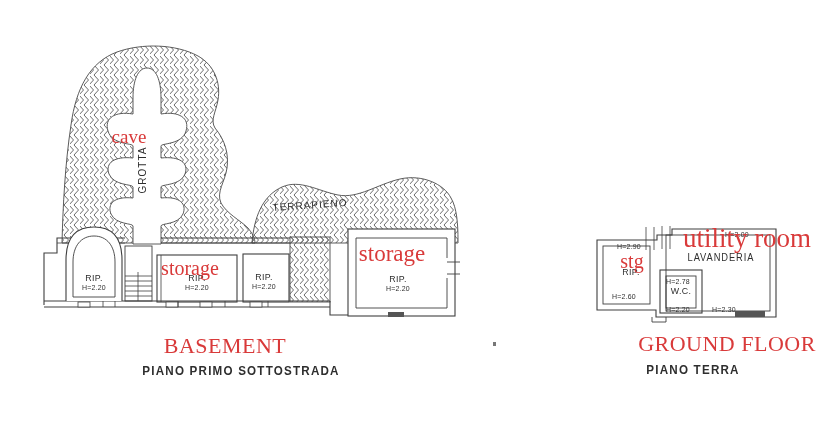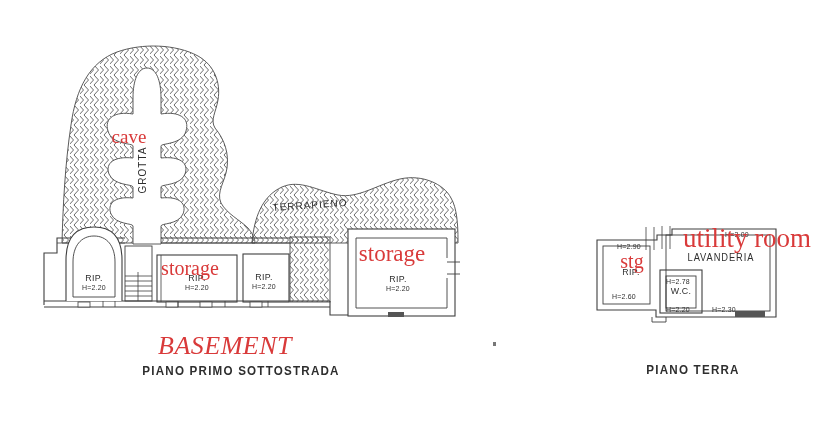--- a/index.html
+++ b/index.html
@@ -14,21 +14,21 @@
   .lbl.small-cap{font-size:10px;letter-spacing:1px;}
   .vert{transform:translate(-50%,-50%) rotate(-90deg);}
   .tilt{transform:translate(-50%,-50%) rotate(-4deg);}
   .red{position:absolute;white-space:nowrap;transform:translate(-50%,-50%);
        font-family:"Liberation Serif",serif;color:#d93a3a;z-index:5;}
   .red.sz19{font-size:19px;}
   .red.sz20{font-size:20px;}
   .red.sz21{font-size:27px;}
   .red.sz22{font-size:20px;margin-left:6px;}
   .red.sz23{font-size:23px;}
-  .red.title{font-size:26px;letter-spacing:0.5px;font-style:italic;}
+  .red.title{font-size:22px;letter-spacing:0.5px;}
 </style>
 </head>
 <body>
 
 <div id="stage">
 
   <svg id="plansvg" width="825" height="434" viewBox="0 0 825 434">
     <defs>
       <pattern id="hatch" width="10" height="10" patternUnits="userSpaceOnUse" patternTransform="rotate(90)">
         <path d="M0,1.5 L5,6 L10,1.5" fill="none" stroke="#5a5a5a" stroke-width="0.9"></path>
@@ -134,15 +134,16 @@
 
   <span class="lbl h" style="left:737px;top:234px;">H=3.00</span>
   <span class="red sz21" style="left:747px;top:238px;">utility room</span>
   <span class="lbl small-cap" style="left:721px;top:257px;">LAVANDERIA</span>
 
   <span class="lbl h" style="left:678px;top:281px;">H=2.78</span>
   <span class="lbl room" style="left:681px;top:290px;">W.C.</span>
   <span class="lbl h" style="left:678px;top:309px;">H=2.20</span>
   <span class="lbl h" style="left:724px;top:309px;">H=2.30</span>
 
+  <span class="red title" style="left:727px;top:344px;">GROUND FLOOR</span>
   <span class="lbl caption" style="left:693px;top:370px;">PIANO TERRA</span>
 
 </div>
 
 </body></html>

